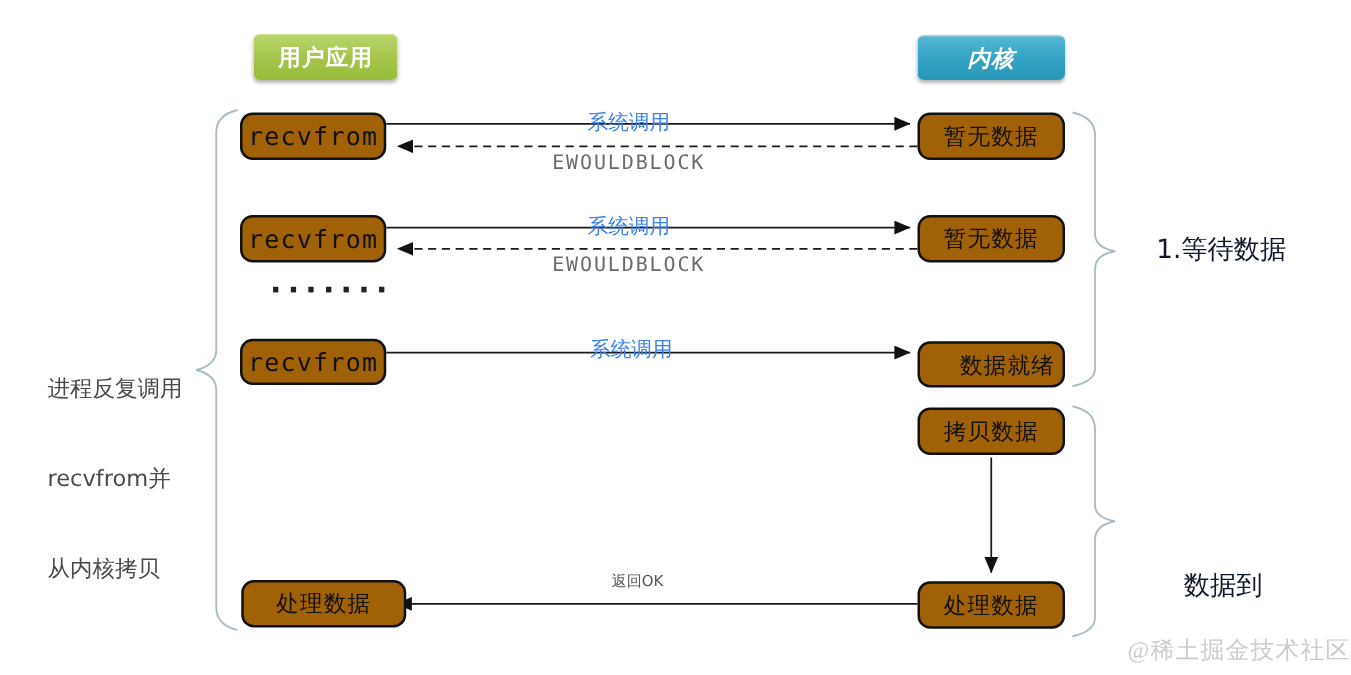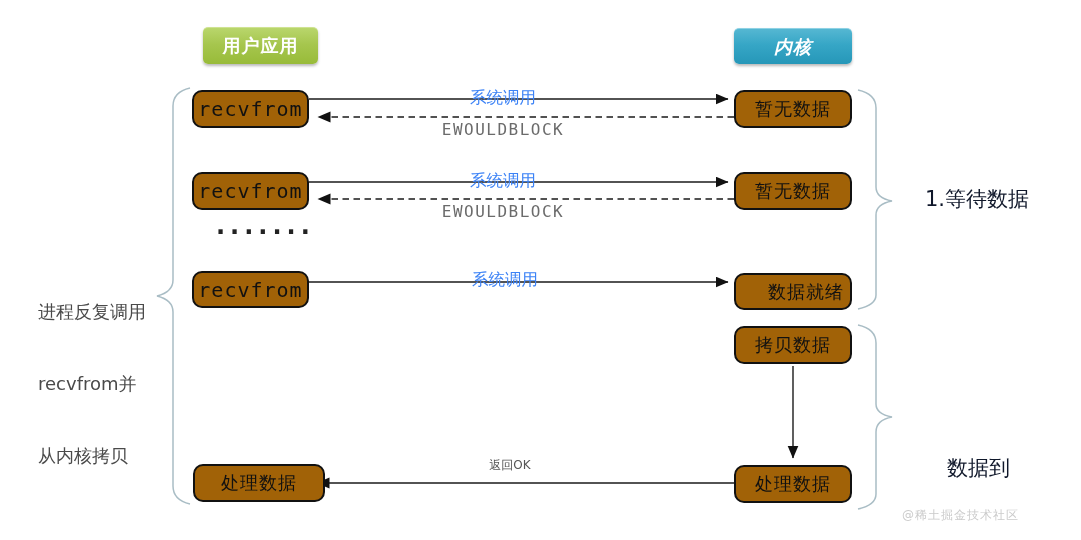--- a/index.html
+++ b/index.html
@@ -52,21 +52,21 @@
   .ewb-lbl{
     width:210px;text-align:center;
     font-family:"DejaVu Sans Mono","Liberation Mono",monospace;
     font-size:16px;color:#6b6b6b;letter-spacing:1.5px;
   }
   .ret-lbl{width:160px;text-align:center;font-size:12px;color:#555;}
   .dots{font-size:24px;color:#222;letter-spacing:5px;font-weight:bold;}
   .side-note{font-size:18px;line-height:24px;color:#4a4a4a;}
   .phase-lbl{font-size:21px;line-height:24px;color:#0f172a;margin-top:16px;}
   .phase-lbl .indent{padding-left:24px;}
-  .watermark{font-size:12px;color:#cbcbcb;letter-spacing:1px;}
+  .watermark{font-size:19px;color:#cbcbcb;letter-spacing:1px;font-family:Liberation Serif, serif;}
 </style>
 </head>
 <body>
 
 <div id="canvas">
 
   <svg id="connector-layer" width="1081" height="540" viewBox="0 0 1081 540">
     <defs>
       <marker id="ah" markerUnits="userSpaceOnUse" markerWidth="14" markerHeight="12" refX="12.5" refY="5.5" orient="auto">
         <path d="M0,0 L13,5.5 L0,11 Z" fill="#111"></path>

